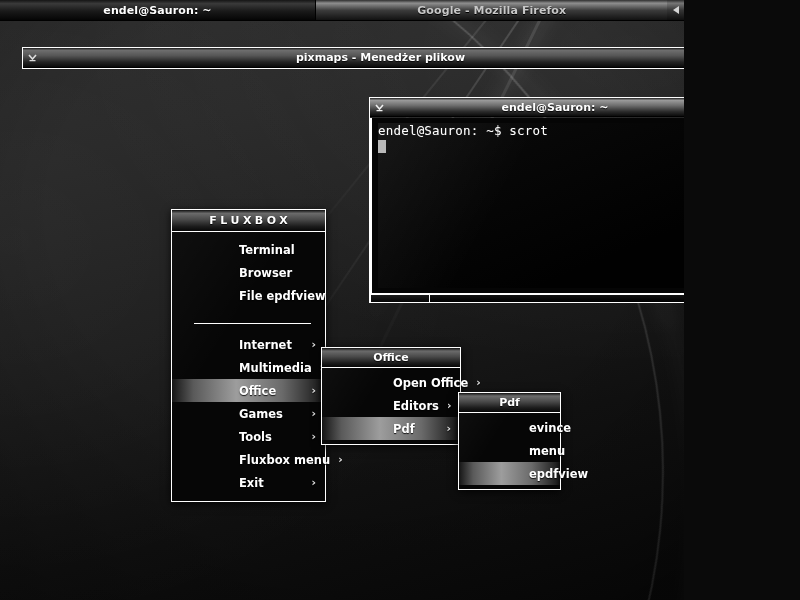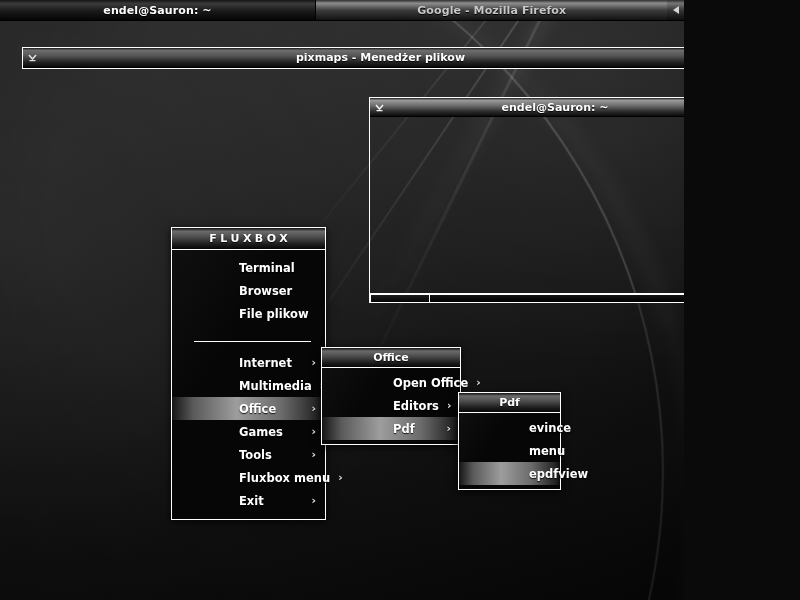--- a/index.html
+++ b/index.html
@@ -335,21 +335,21 @@
     margin-left: 8px;
   }
   .menu-separator {
     height: 1px;
     margin: 9px 14px 9px 22px;
     background: #ffffff;
     position: relative;
     z-index: 2;
   }
 
-  #menu-root { left: 171px; top: 227px; width: 155px; }
+  #menu-root { left: 171px; top: 209px; width: 155px; }
   #menu-office { left: 321px; top: 347px; width: 140px; }
   #menu-pdf { left: 458px; top: 392px; width: 103px; }
 
   #menu-office .menu-items, #menu-pdf .menu-items { padding: 3px 0 4px 0; }
   #menu-office .menu-item { padding-left: 26px; justify-content: space-between; }
   #menu-pdf .menu-item { padding-left: 25px; }
   #menu-office .menu-title, #menu-pdf .menu-title { height: 20px; }
 </style>
 </head>
 <body>
@@ -433,40 +433,46 @@
           </svg>
         </div>
         <div class="tb-btn">
           <svg width="11" height="11" viewBox="0 0 11 11" aria-hidden="true">
             <path d="M2.4 2.4 L8.6 8.6 M8.6 2.4 L2.4 8.6" stroke="#ffffff" stroke-width="1.9"></path>
           </svg>
         </div>
       </div>
     </div>
 
+    <div class="term-body">
+      <div class="term-inner">
+        <div class="term-line">endel@Sauron: ~$ scrot</div>
+        <div class="term-cursor"></div>
+      </div>
+    </div>
 
     <div class="term-grip">
       <div class="grip-handle"></div>
       <div class="grip-mid"></div>
       <div class="grip-handle"></div>
     </div>
   </div>
 
   <div class="menu" id="menu-root">
     <div class="menu-bg"></div>
     <div class="menu-title spaced">FLUXBOX</div>
     <div class="menu-items">
       <div class="menu-item">
         <span class="label">Terminal</span>
       </div>
       <div class="menu-item">
         <span class="label">Browser</span>
       </div>
       <div class="menu-item">
-        <span class="label">File plikow</span>
+        <span class="label">File epdfview</span>
       </div>
     </div>
     <div class="menu-separator"></div>
     <div class="menu-items" style="padding-top:0">
       <div class="menu-item">
         <span class="label">Internet</span>
         <span class="sub-arrow">›</span>
       </div>
       <div class="menu-item">
         <span class="label">Multimedia</span>

